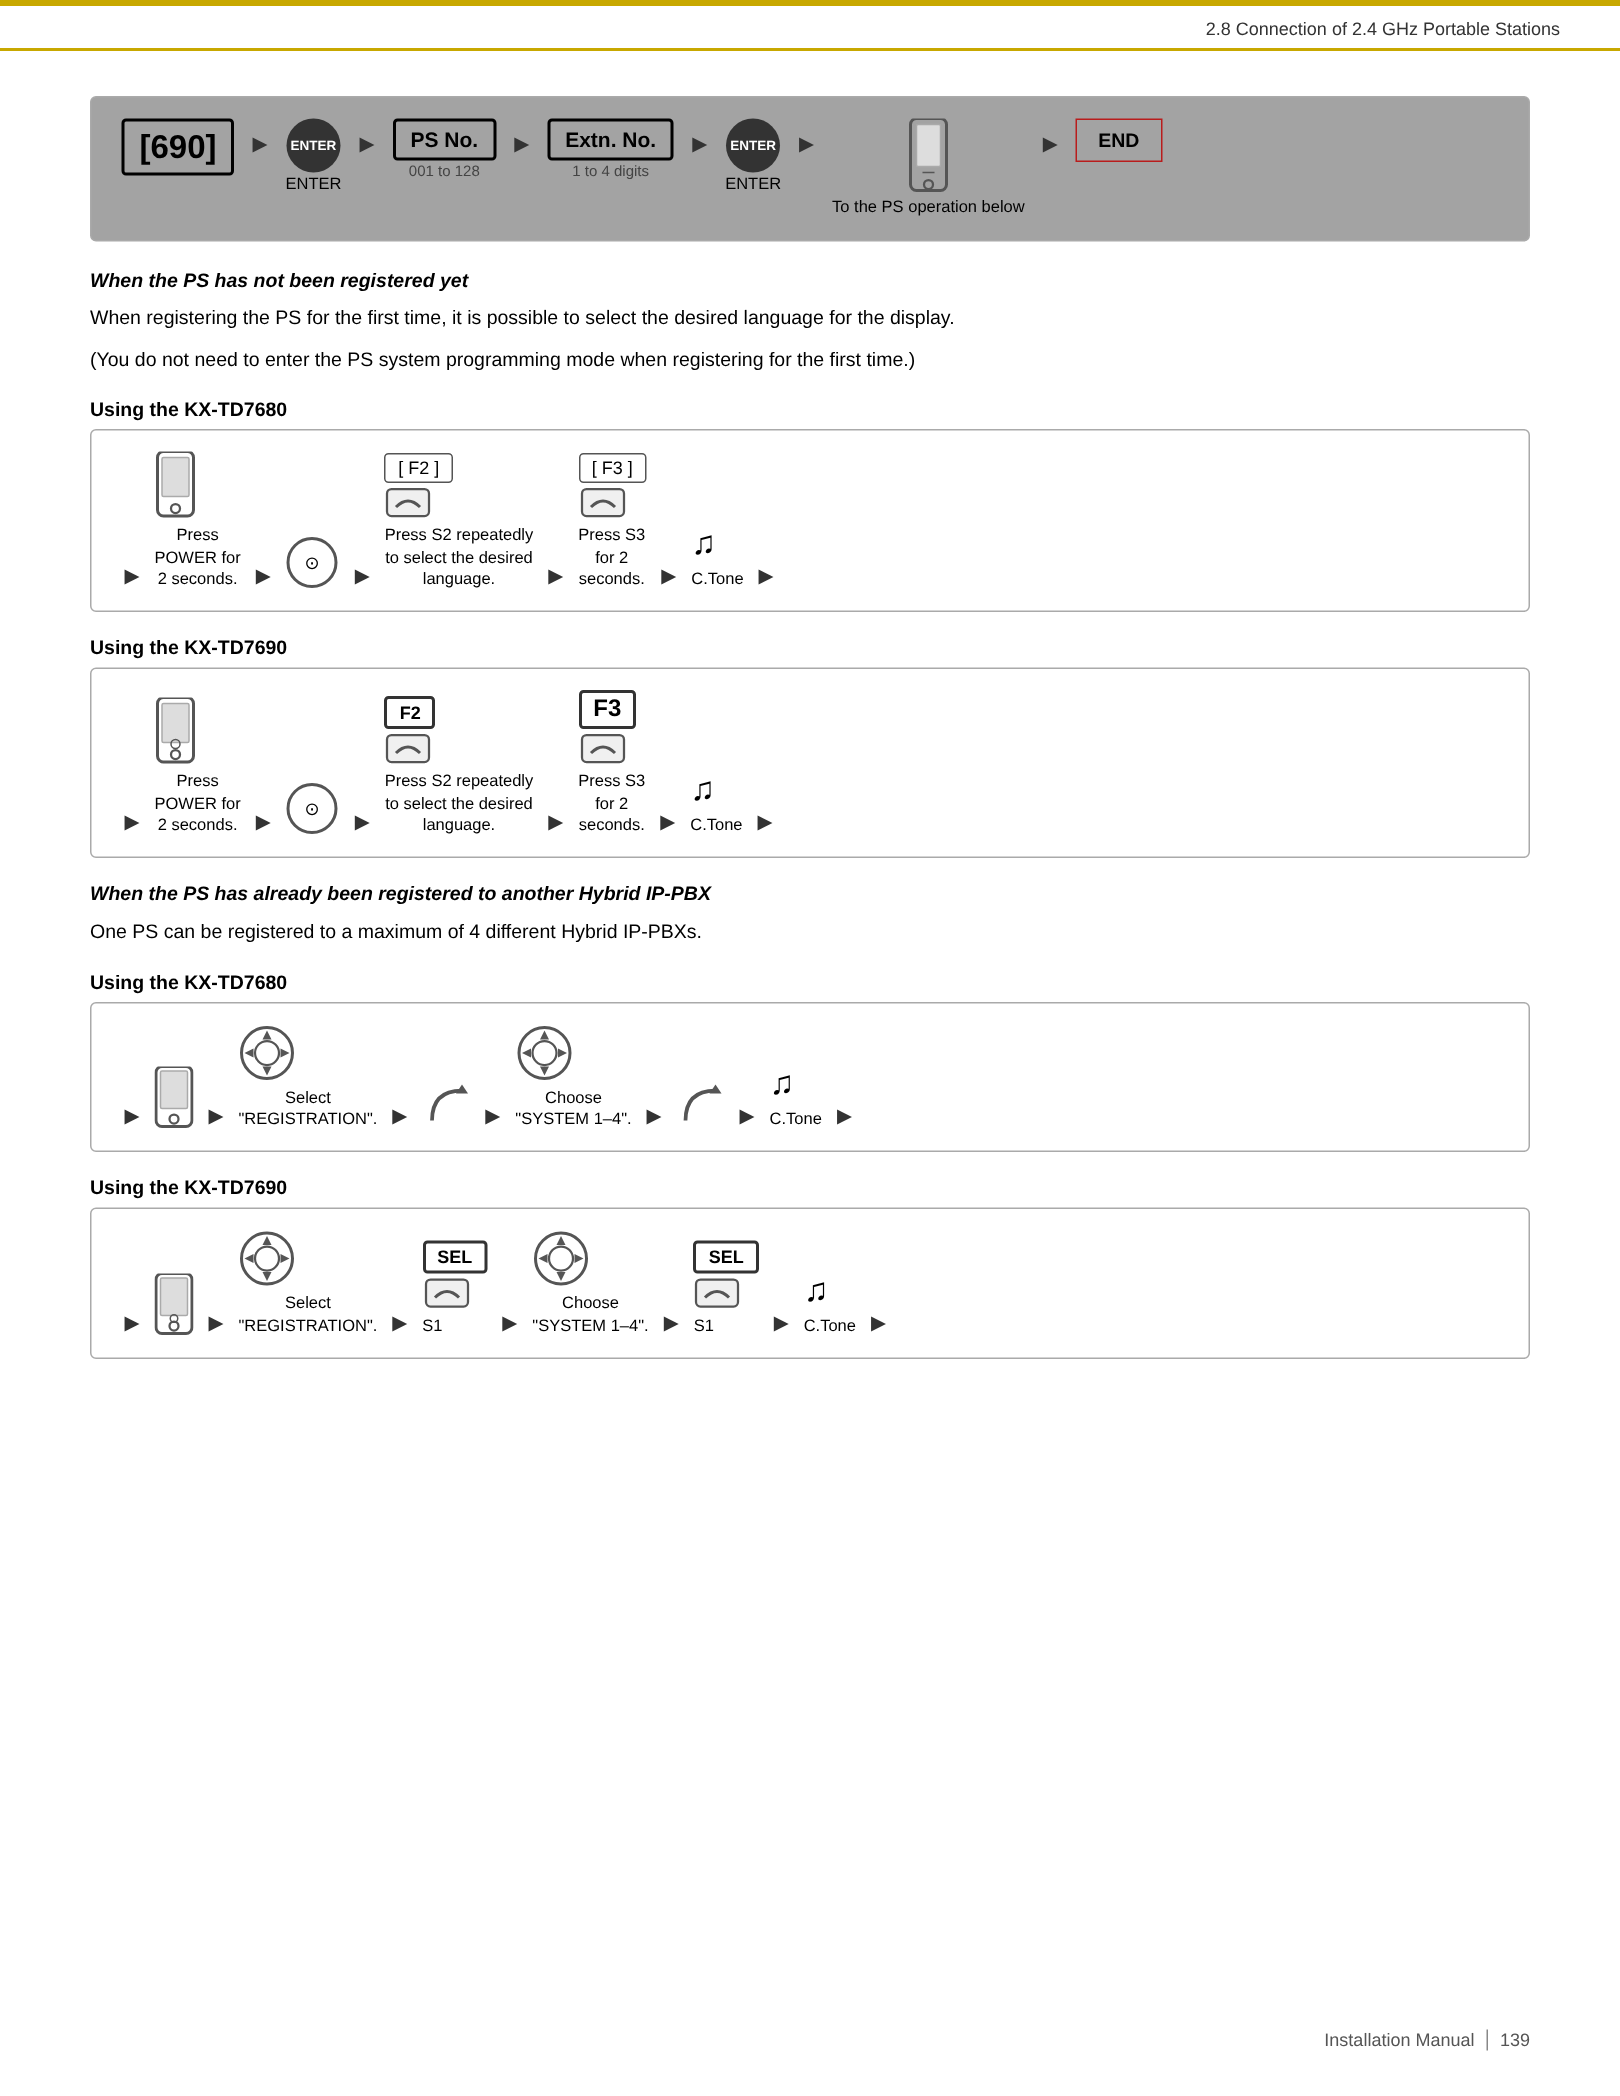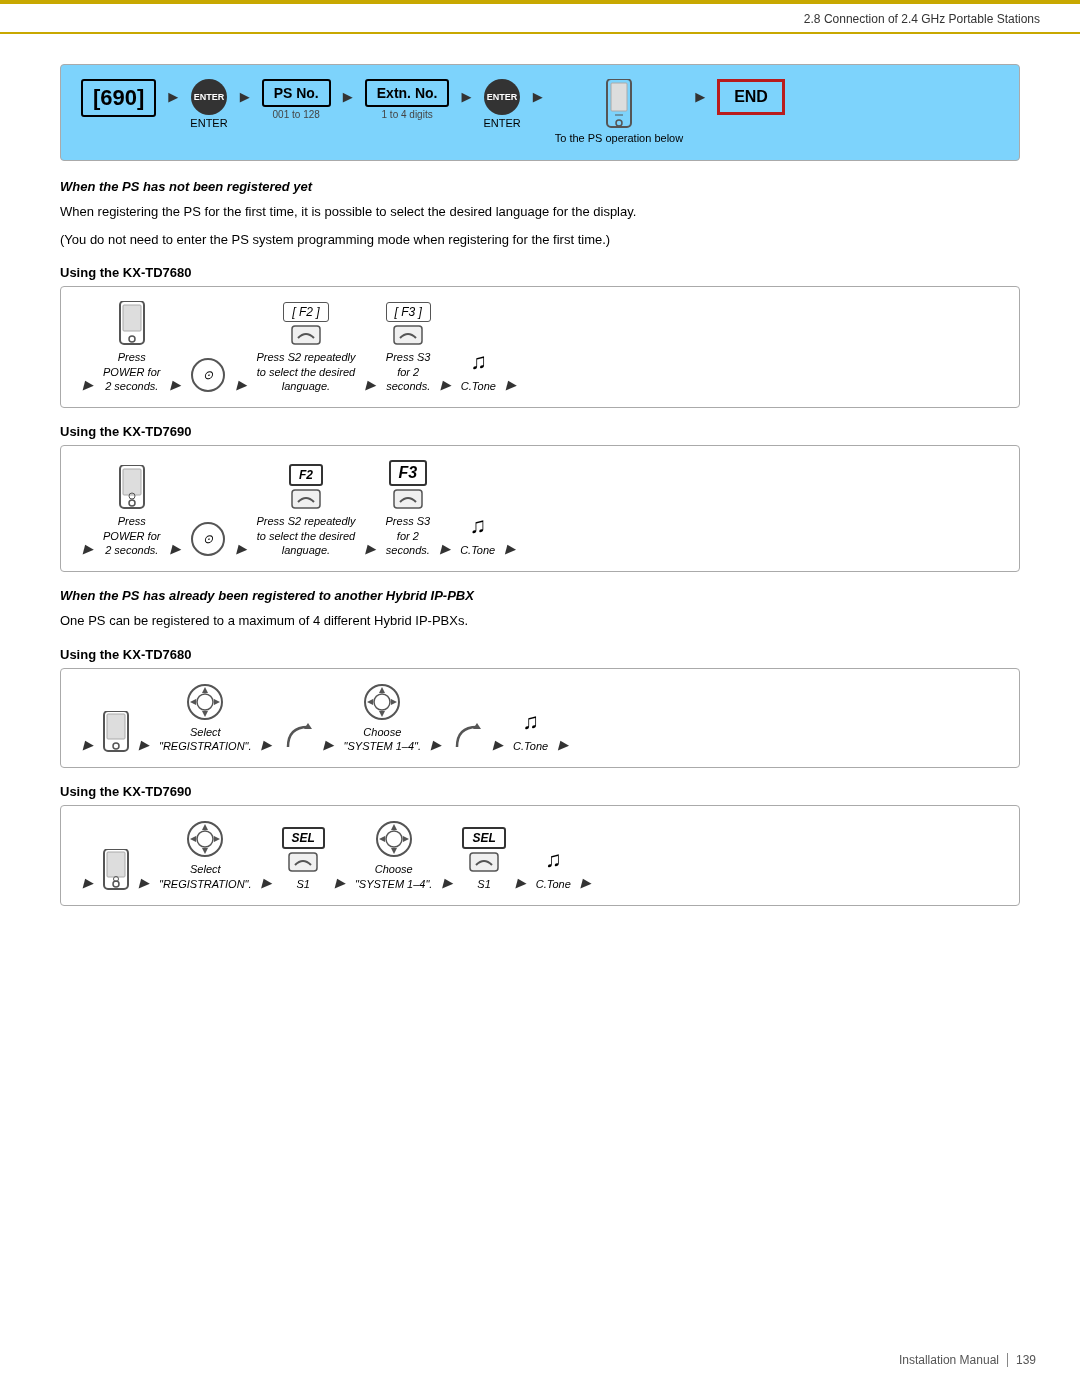--- a/index.html
+++ b/index.html
@@ -35,21 +35,21 @@
       font-weight: bold;
       margin-bottom: 18px;
     }
 
     
     .cmd-flow-box {
       border: 1px solid #aaa;
       border-radius: 4px;
       padding: 14px 20px;
       margin-bottom: 18px;
-      background: #7dd3fc;
+      background: #a3a3a3;
     }
 
     .flow-row {
       display: flex;
       align-items: center;
       gap: 6px;
       flex-wrap: wrap;
     }
 
     .arrow {
@@ -95,23 +95,23 @@
       margin-top: 2px;
     }
 
     .flow-item {
       display: flex;
       flex-direction: column;
       align-items: center;
     }
 
     .end-box {
-      border: 3px solid #b91c1c;
+      border: 1px solid #b91c1c;
       padding: 6px 14px;
-      font-size: 16px;
+      font-size: 13px;
       font-weight: bold;
     }
 
     
     .subsection-bold {
       font-weight: bold;
       margin: 14px 0 8px 0;
       font-size: 13px;
       font-style: italic;
     }
@@ -133,24 +133,23 @@
 
     .step-row {
       display: flex;
       align-items: flex-end;
       gap: 8px;
     }
 
     .step-item {
       display: flex;
       flex-direction: column;
-      align-items: center;
+      align-items: flex-start;
       font-size: 11px;
       text-align: center;
-      font-style: italic;
     }
 
     .step-item .caption {
       margin-top: 4px;
       line-height: 1.3;
       font-size: 11px;
     }
 
     
     .phone-svg {
@@ -165,21 +164,21 @@
 
     .section-bold-header {
       font-weight: bold;
       font-size: 13px;
       margin: 16px 0 6px 0;
     }
 
     .page-footer {
       position: absolute;
       bottom: 30px;
-      right: 44px;
+      right: 60px;
       font-size: 12px;
       color: #555;
       display: flex;
       align-items: center;
       gap: 8px;
     }
 
     .footer-divider {
       width: 1px;
       height: 14px;

